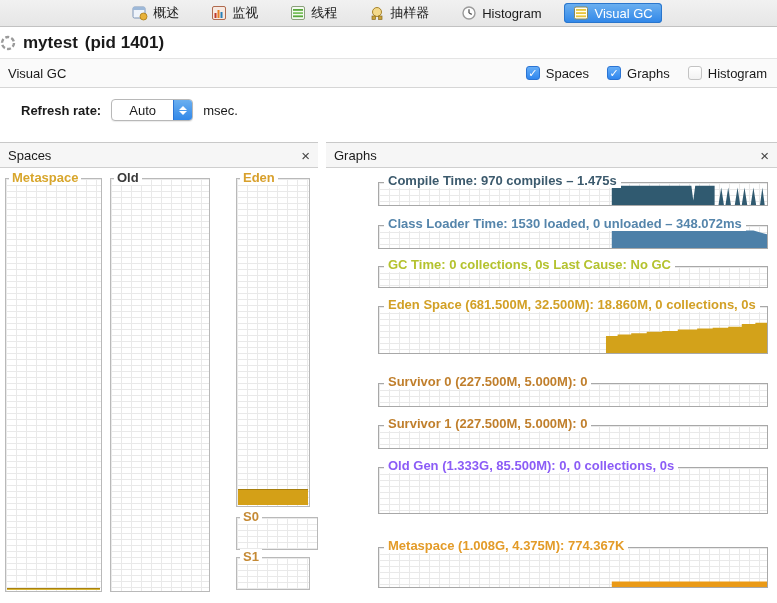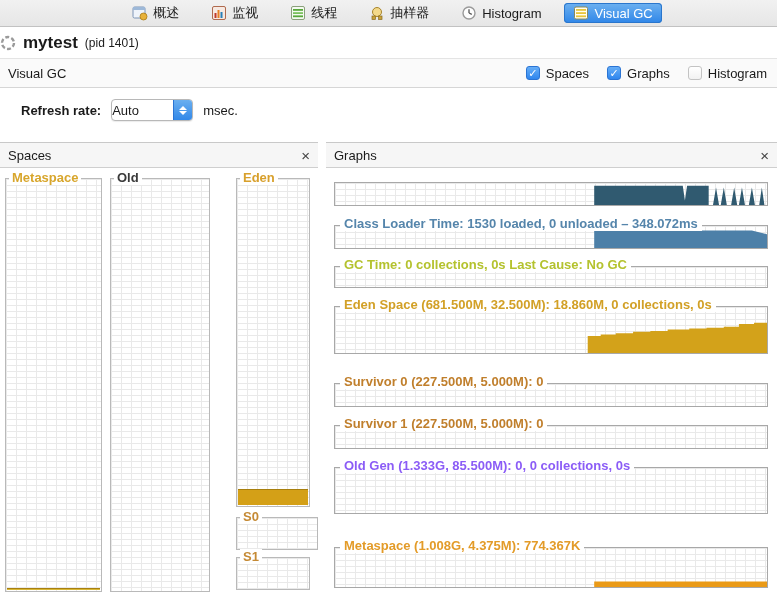--- a/index.html
+++ b/index.html
@@ -14,21 +14,21 @@
     padding:2px 9px; border-radius:4px; color:#1a1a1a; cursor:default; }
   .tab.selected { background:linear-gradient(#6db1f0,#2f86e8);
     color:#fff; box-shadow:inset 0 0 0 1px #2a76cc; }
   .tab .ticon { width:16px; height:16px; display:inline-block; }
 
   
   .apphdr { height:31px; display:flex; align-items:center; gap:7px;
     background:#fff; }
   .appicon { width:16px; height:16px; }
   .apptitle { font-size:17px; font-weight:bold; }
-  .apppid   { font-size:12px; font-weight:normal; }
+  .apppid   { font-size:17px; font-weight:bold; }
 
   
   .viewbar { height:30px; background:#fafafa; border-top:1px solid #e4e4e4;
     border-bottom:1px solid #d6d6d6; display:flex; align-items:center;
     padding:0 10px 0 8px; font-size:13px; }
   .viewbar .vtitle { flex:0 0 auto; }
   .viewbar .spacer { flex:1; }
   .toggles { display:flex; align-items:center; gap:18px; }
   .toggle { display:flex; align-items:center; gap:6px; font-size:13px; }
   .cb { width:14px; height:14px; border-radius:3px; display:inline-flex;
@@ -37,21 +37,21 @@
   .cb.on  { background:linear-gradient(#66aef7,#2f86ee); border:1px solid #2a74d4; }
   .cb.off { background:linear-gradient(#ffffff,#f2f2f2); border:1px solid #c3c3c3; }
 
   
   .refreshrow { height:44px; display:flex; align-items:center; gap:10px;
     padding-left:21px; background:#fff; }
   .rlabel { font-size:13px; font-weight:bold; }
   .combo { width:82px; height:22px; border:1px solid #b8b8b8; border-radius:4px;
     background:#fff; display:flex; align-items:center; overflow:hidden;
     box-shadow:0 1px 1px rgba(0,0,0,.08); }
-  .combo .cval { flex:1; font-size:13px; }
+  .combo .cval { flex:1; text-align:center; font-size:13px; }
   .combo .stepper { width:19px; height:22px;
     background:linear-gradient(#6db1f0,#2f86e8); border-left:1px solid #2a74d4;
     display:flex; flex-direction:column; align-items:center; justify-content:center;
     gap:1px; }
   .combo .stepper .ar { width:0; height:0; border-left:4px solid transparent;
     border-right:4px solid transparent; }
   .ar.up   { border-bottom:4px solid #fff; }
   .ar.down { border-top:4px solid #fff; }
   .runit { font-size:13px; }
 
@@ -59,21 +59,21 @@
   .main { display:flex; margin-top:10px; height:461px; }
   .panel { border-top:1px solid #c9c9c9; background:#fff; display:flex;
     flex-direction:column; }
   .panel.left  { width:318px; }
   .panel.gap   { width:8px; border-top:none; background:#fff; }
   .panel.right { flex:1; }
   .phdr { height:25px; background:#f6f6f6; border-bottom:1px solid #cfcfcf;
     display:flex; align-items:center; padding:0 8px; font-size:13px; }
   .phdr .pspacer { flex:1; }
   .pclose { font-size:15px; color:#444; line-height:1; cursor:default; }
-  .pbody { position:relative; flex:1; background:#fff; }
+  .pbody { position:relative; flex:1; background:#fff;padding-left:44px; }
 
   .grid { background-color:#fff; background-image:
       linear-gradient(to right,#e9e9e9 1px,transparent 1px),
       linear-gradient(to bottom,#e9e9e9 1px,transparent 1px);
     background-size:10px 6px; }
 
   
   .sbox { position:absolute; border:1px solid #b9b9b9; }
   .sbox .slabel { position:absolute; top:-9px; left:3px; background:#fff;
     padding:0 3px; font-size:13px; font-weight:bold; line-height:15px; }
@@ -216,20 +216,21 @@
       <span class="pspacer"></span>
       <span class="pclose">×</span>
     </div>
     <div class="pbody" id="graphs-body">
         <div class="graphrow" style="margin-top: 14px;">
           <div class="gbox grid" style="height: 24px;">
             <svg viewBox="0 0 100 100" preserveAspectRatio="none" class="gsvg">
               <polygon points="60.00,100 60.00,100.00 60.00,13.00 80.50,13.00 81.00,80.00 81.50,13.00 86.50,13.00 86.50,100.00 87.50,100.00 88.20,20.00 88.90,100.00 89.30,100.00 90.00,20.00 90.70,100.00 91.70,100.00 92.40,20.00 93.10,100.00 93.50,100.00 94.20,20.00 94.90,100.00 95.80,100.00 96.50,20.00 97.20,100.00 98.20,100.00 98.80,20.00 99.40,100.00 99.40,100" fill="#305a70"></polygon>
             </svg>
           </div>
+          <span class="glabel" style="color: rgb(60, 90, 109);">Compile Time: 970 compiles – 1.475s</span>
         </div>
         <div class="graphrow" style="margin-top: 19px;">
           <div class="gbox grid" style="height: 24px;">
             <svg viewBox="0 0 100 100" preserveAspectRatio="none" class="gsvg">
               <polygon points="60.00,100 60.00,100.00 60.00,20.00 96.50,20.00 100.00,38.00 100.00,100.00 100.00,100" fill="#4d80a8"></polygon>
             </svg>
           </div>
           <span class="glabel" style="color: rgb(85, 133, 171);">Class Loader Time: 1530 loaded, 0 unloaded – 348.072ms</span>
         </div>
         <div class="graphrow" style="margin-top: 17px;">

